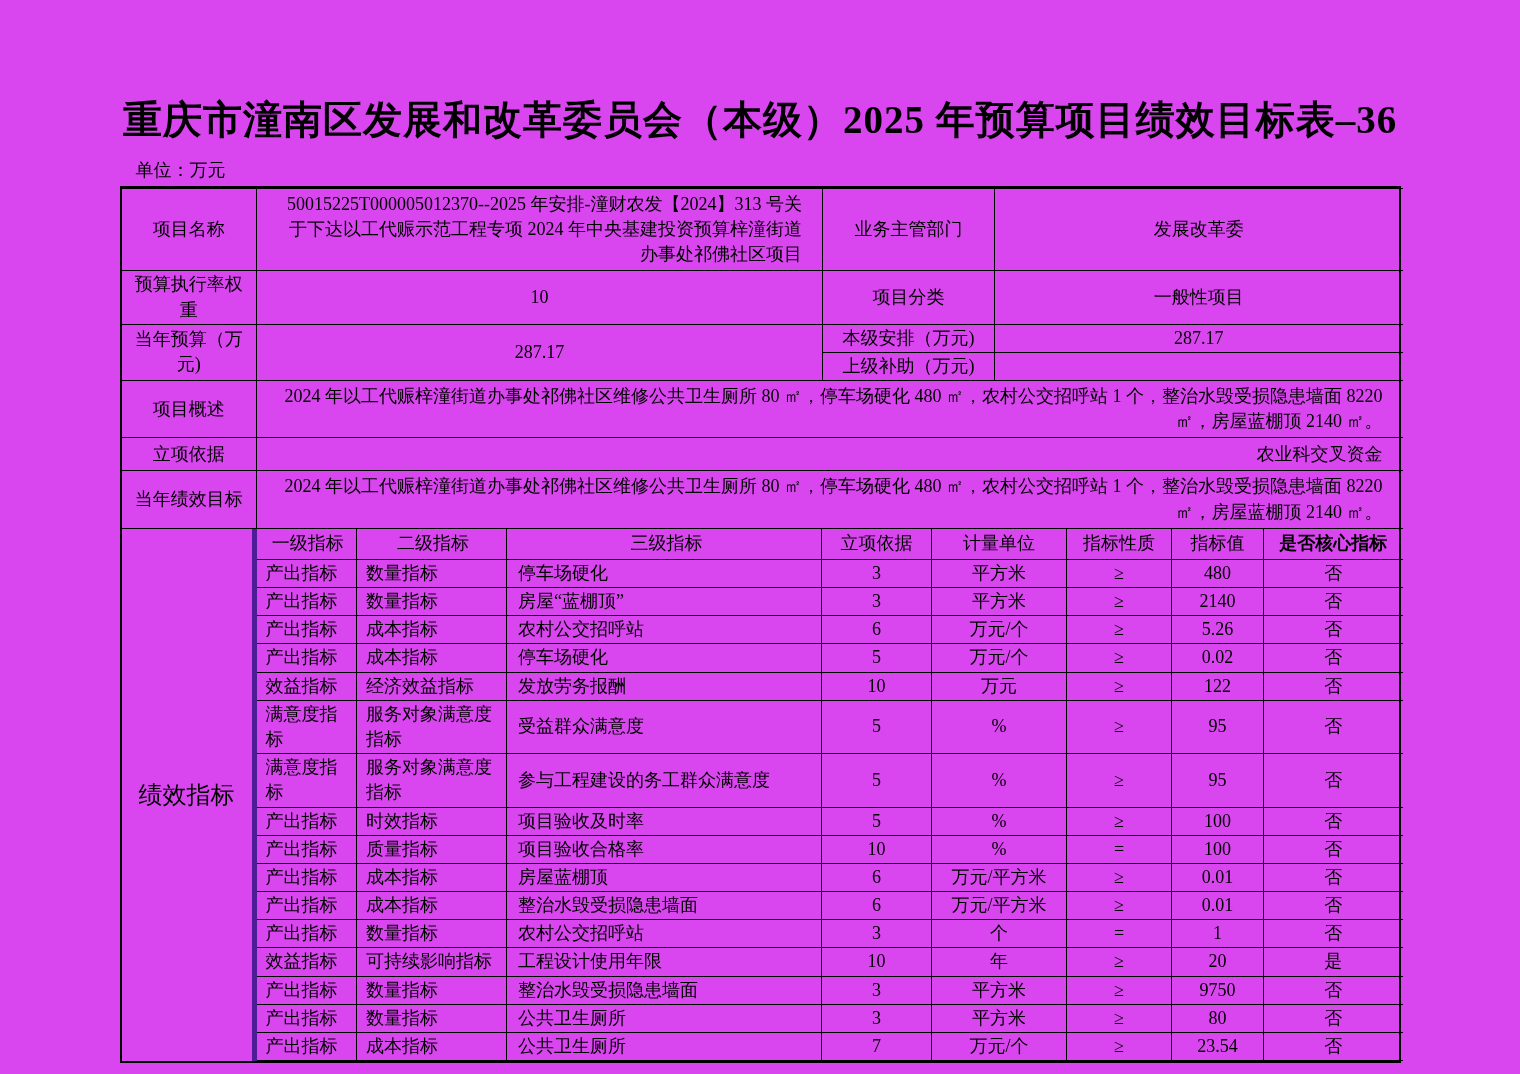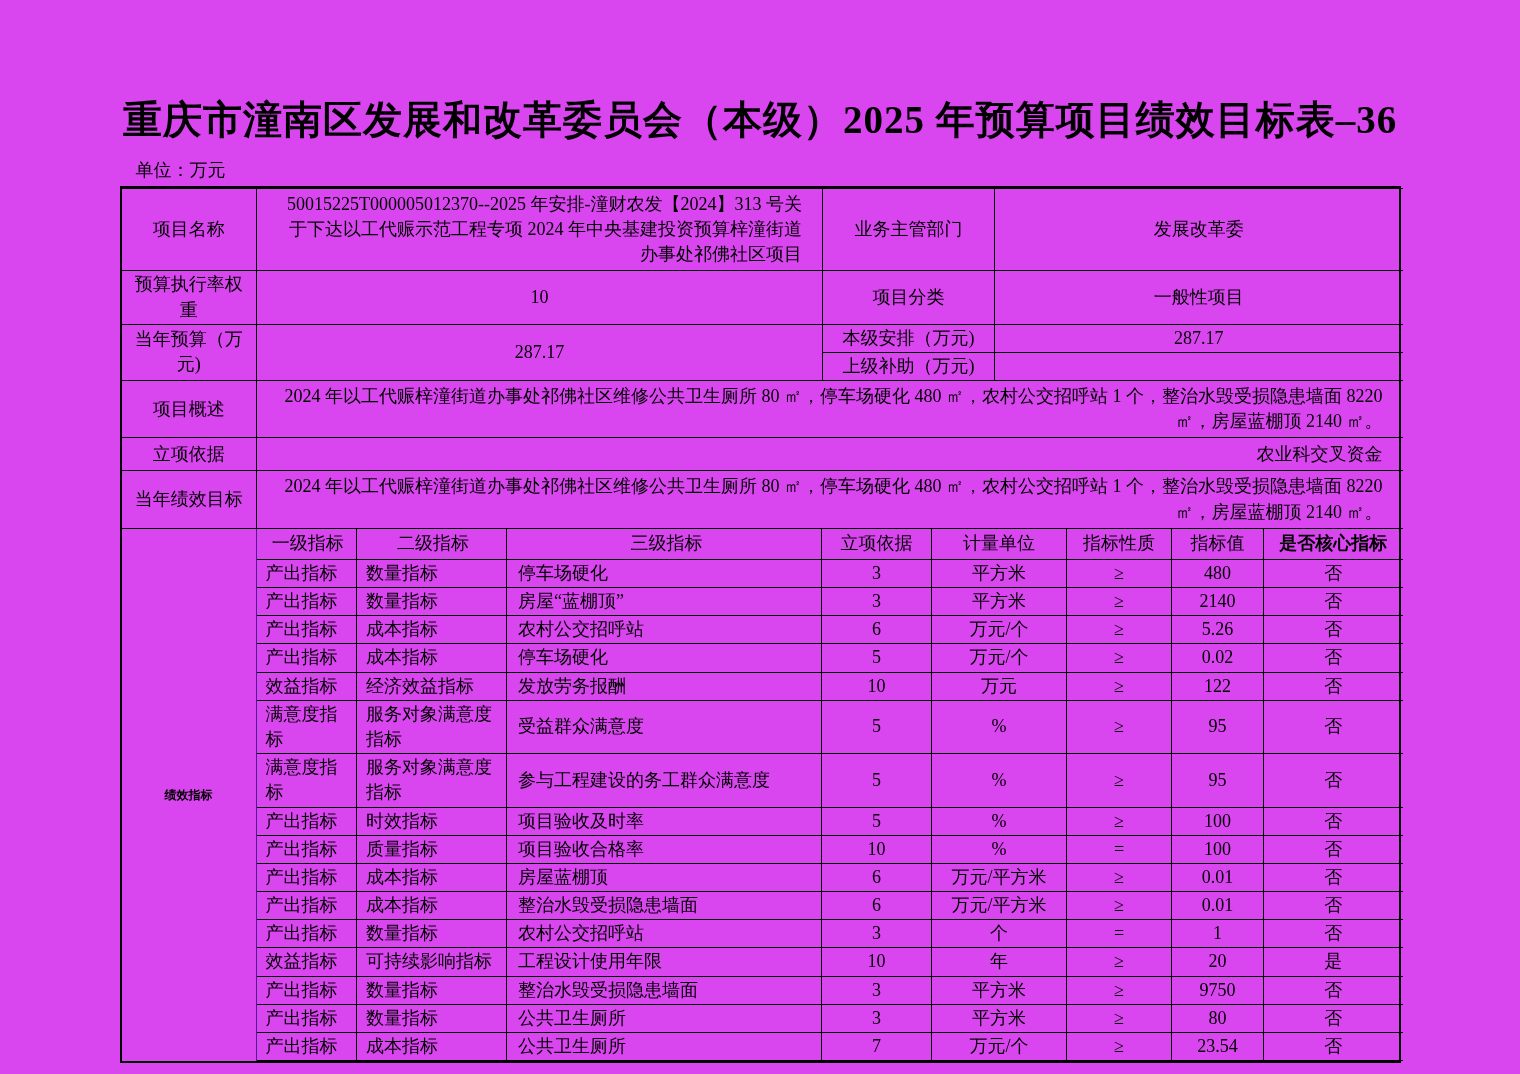--- a/index.html
+++ b/index.html
@@ -28,21 +28,21 @@
   .txt{text-align:right;padding:3px 20px;}
   .r1 td{height:74px;}
   .r2 td{height:27px;}
   .r3 td{height:22px;}
   .r4 td{height:49px;}
   .r5 td{height:26px;}
   .r6 td{height:48px;}
   .perf{display:flex;}
   .perf-label{
     flex:0 0 135px;width:135px;display:flex;align-items:center;justify-content:center;
-    border-right:1px solid #4c1d95;font-size:12px;box-sizing:border-box;font-weight:bold;
+    border-right:5px solid #4c1d95;font-size:24px;box-sizing:border-box;
   }
   .ind-wrap{flex:1;min-width:0;}
   .ind-table th{height:28px;text-align:center;border-top:none;}
   .ind-table td{height:25px;}
   .ind-table .c0,.ind-table .c1{text-align:left;padding-left:9px;}
   .ind-table .c2{text-align:left;padding-left:11px;}
   .ind-table .c3,.ind-table .c4,.ind-table .c5,.ind-table .c6,.ind-table .c7{text-align:center;}
   .ind-table th:first-child,.ind-table td:first-child{border-left:none;}
   .ind-table th:last-child,.ind-table td:last-child{border-right:none;}
   .top-table td:first-child{border-left:none;}

